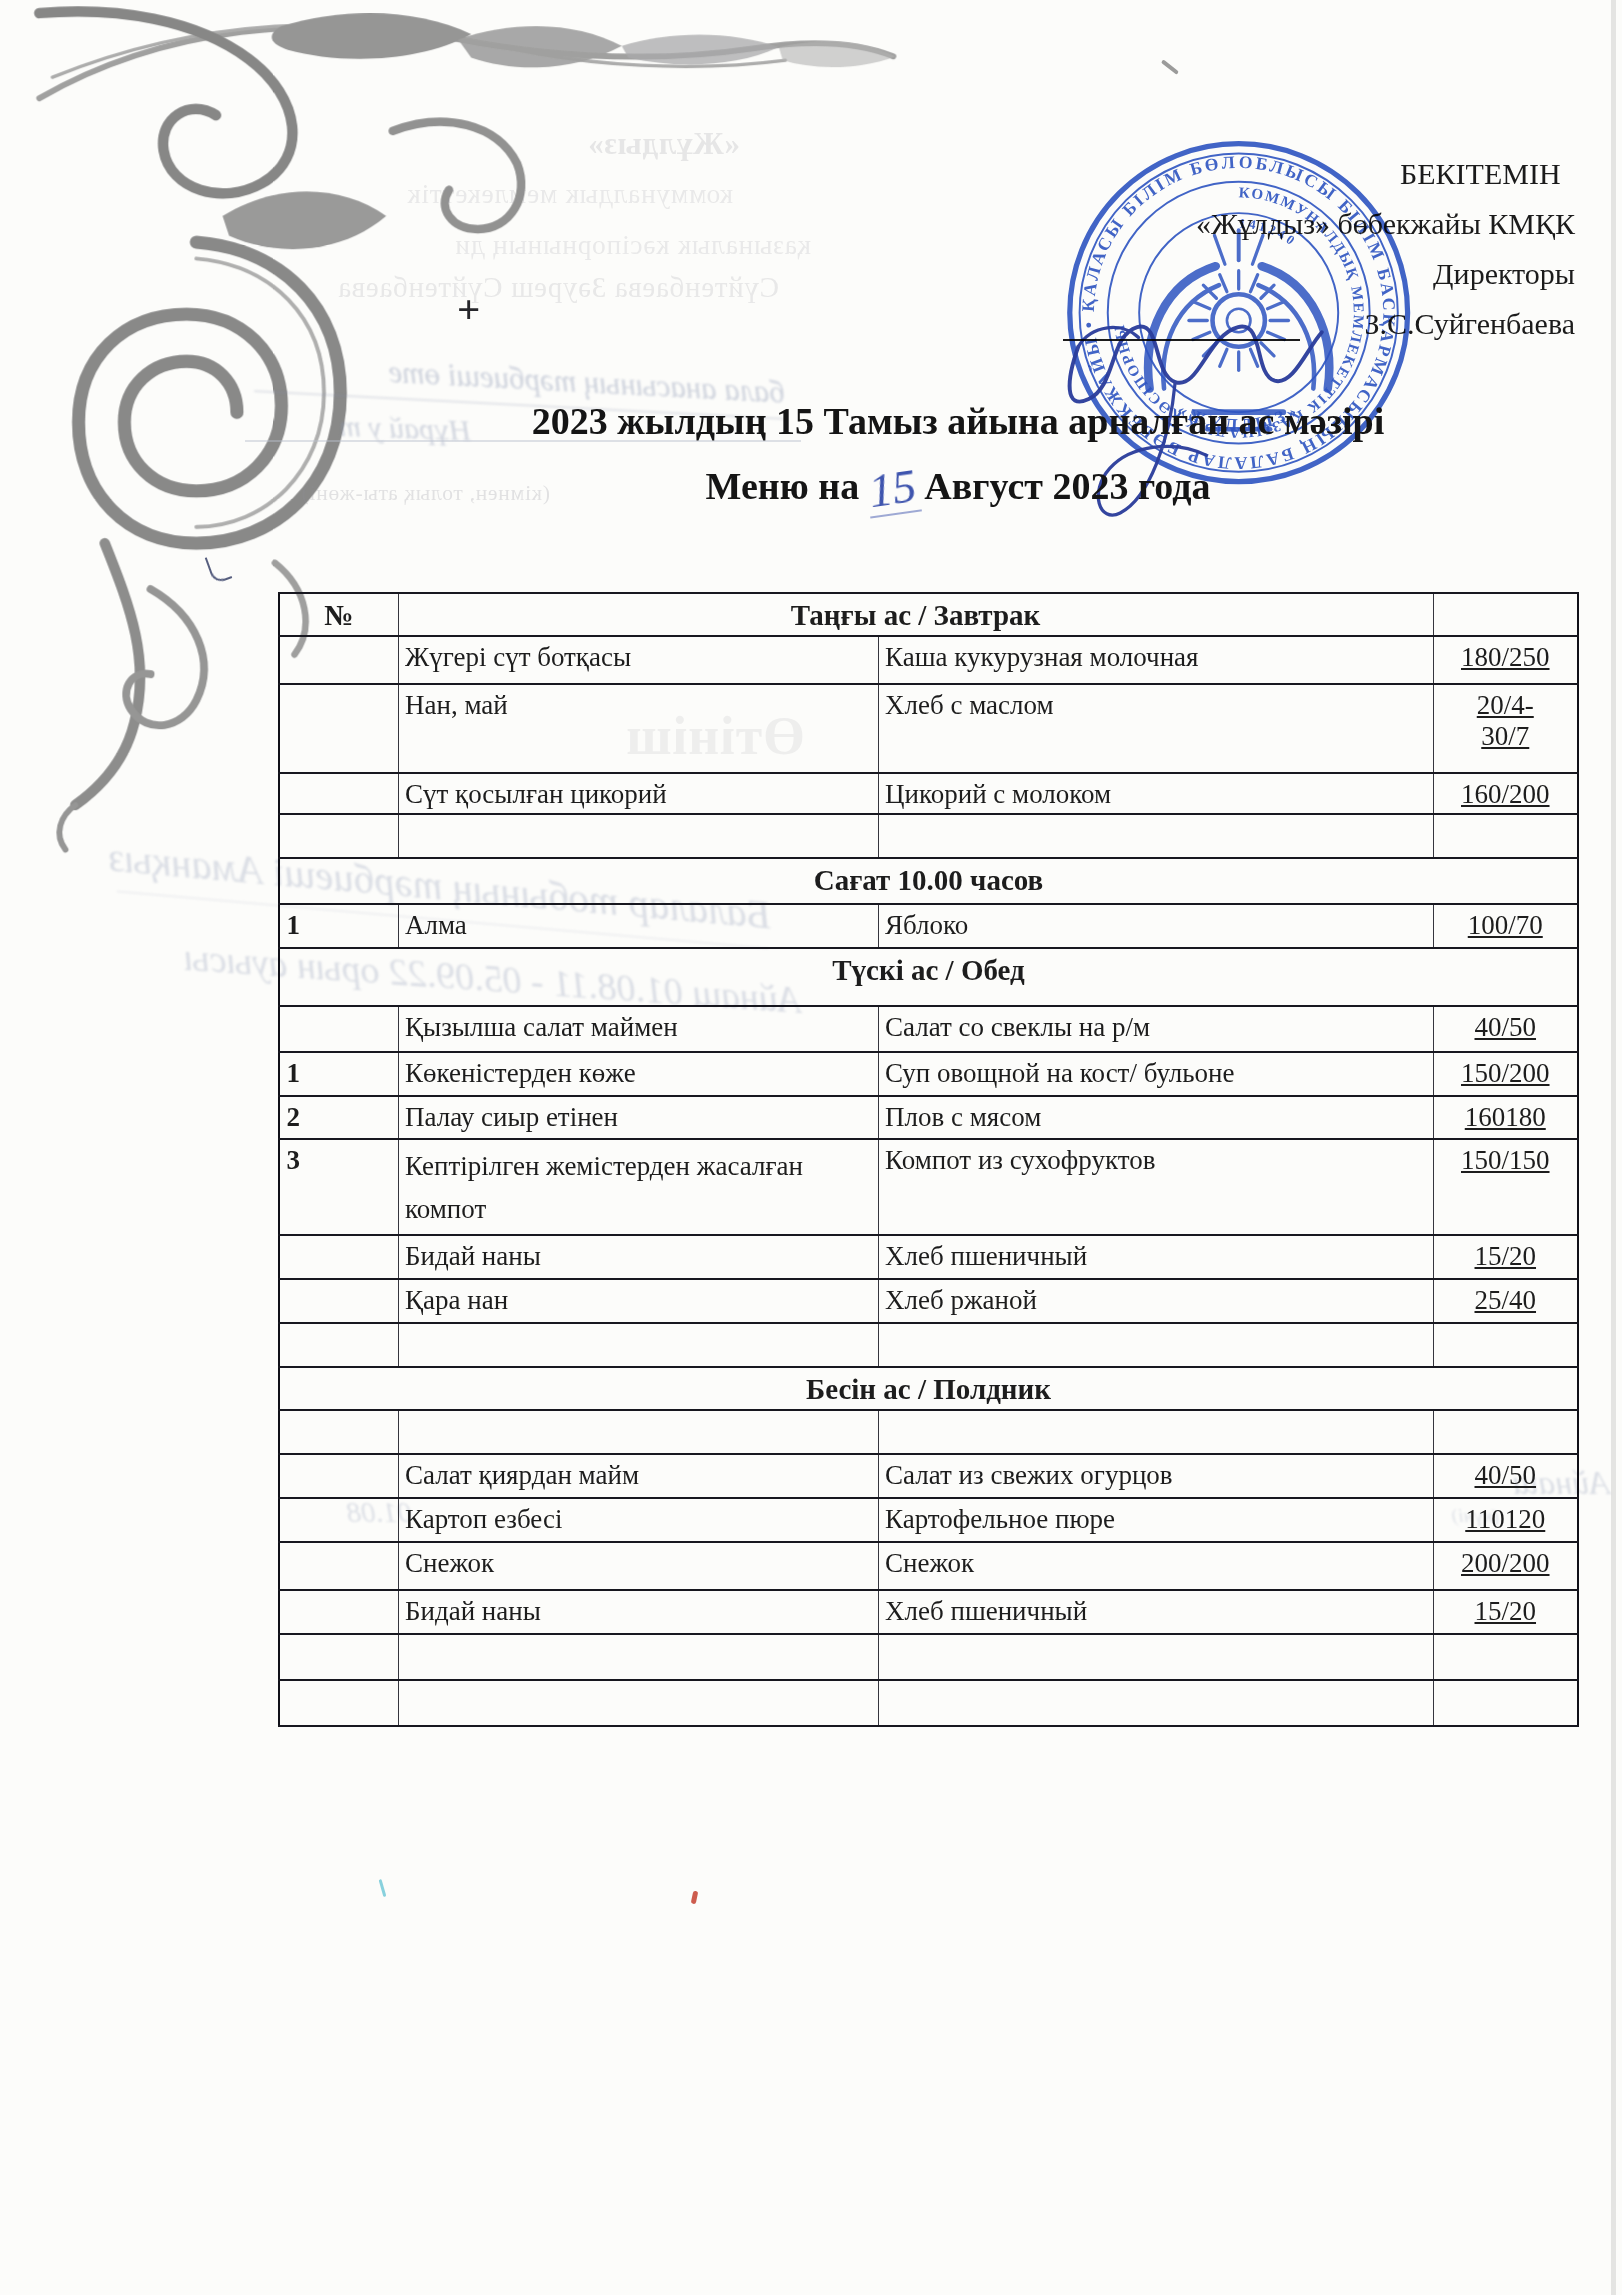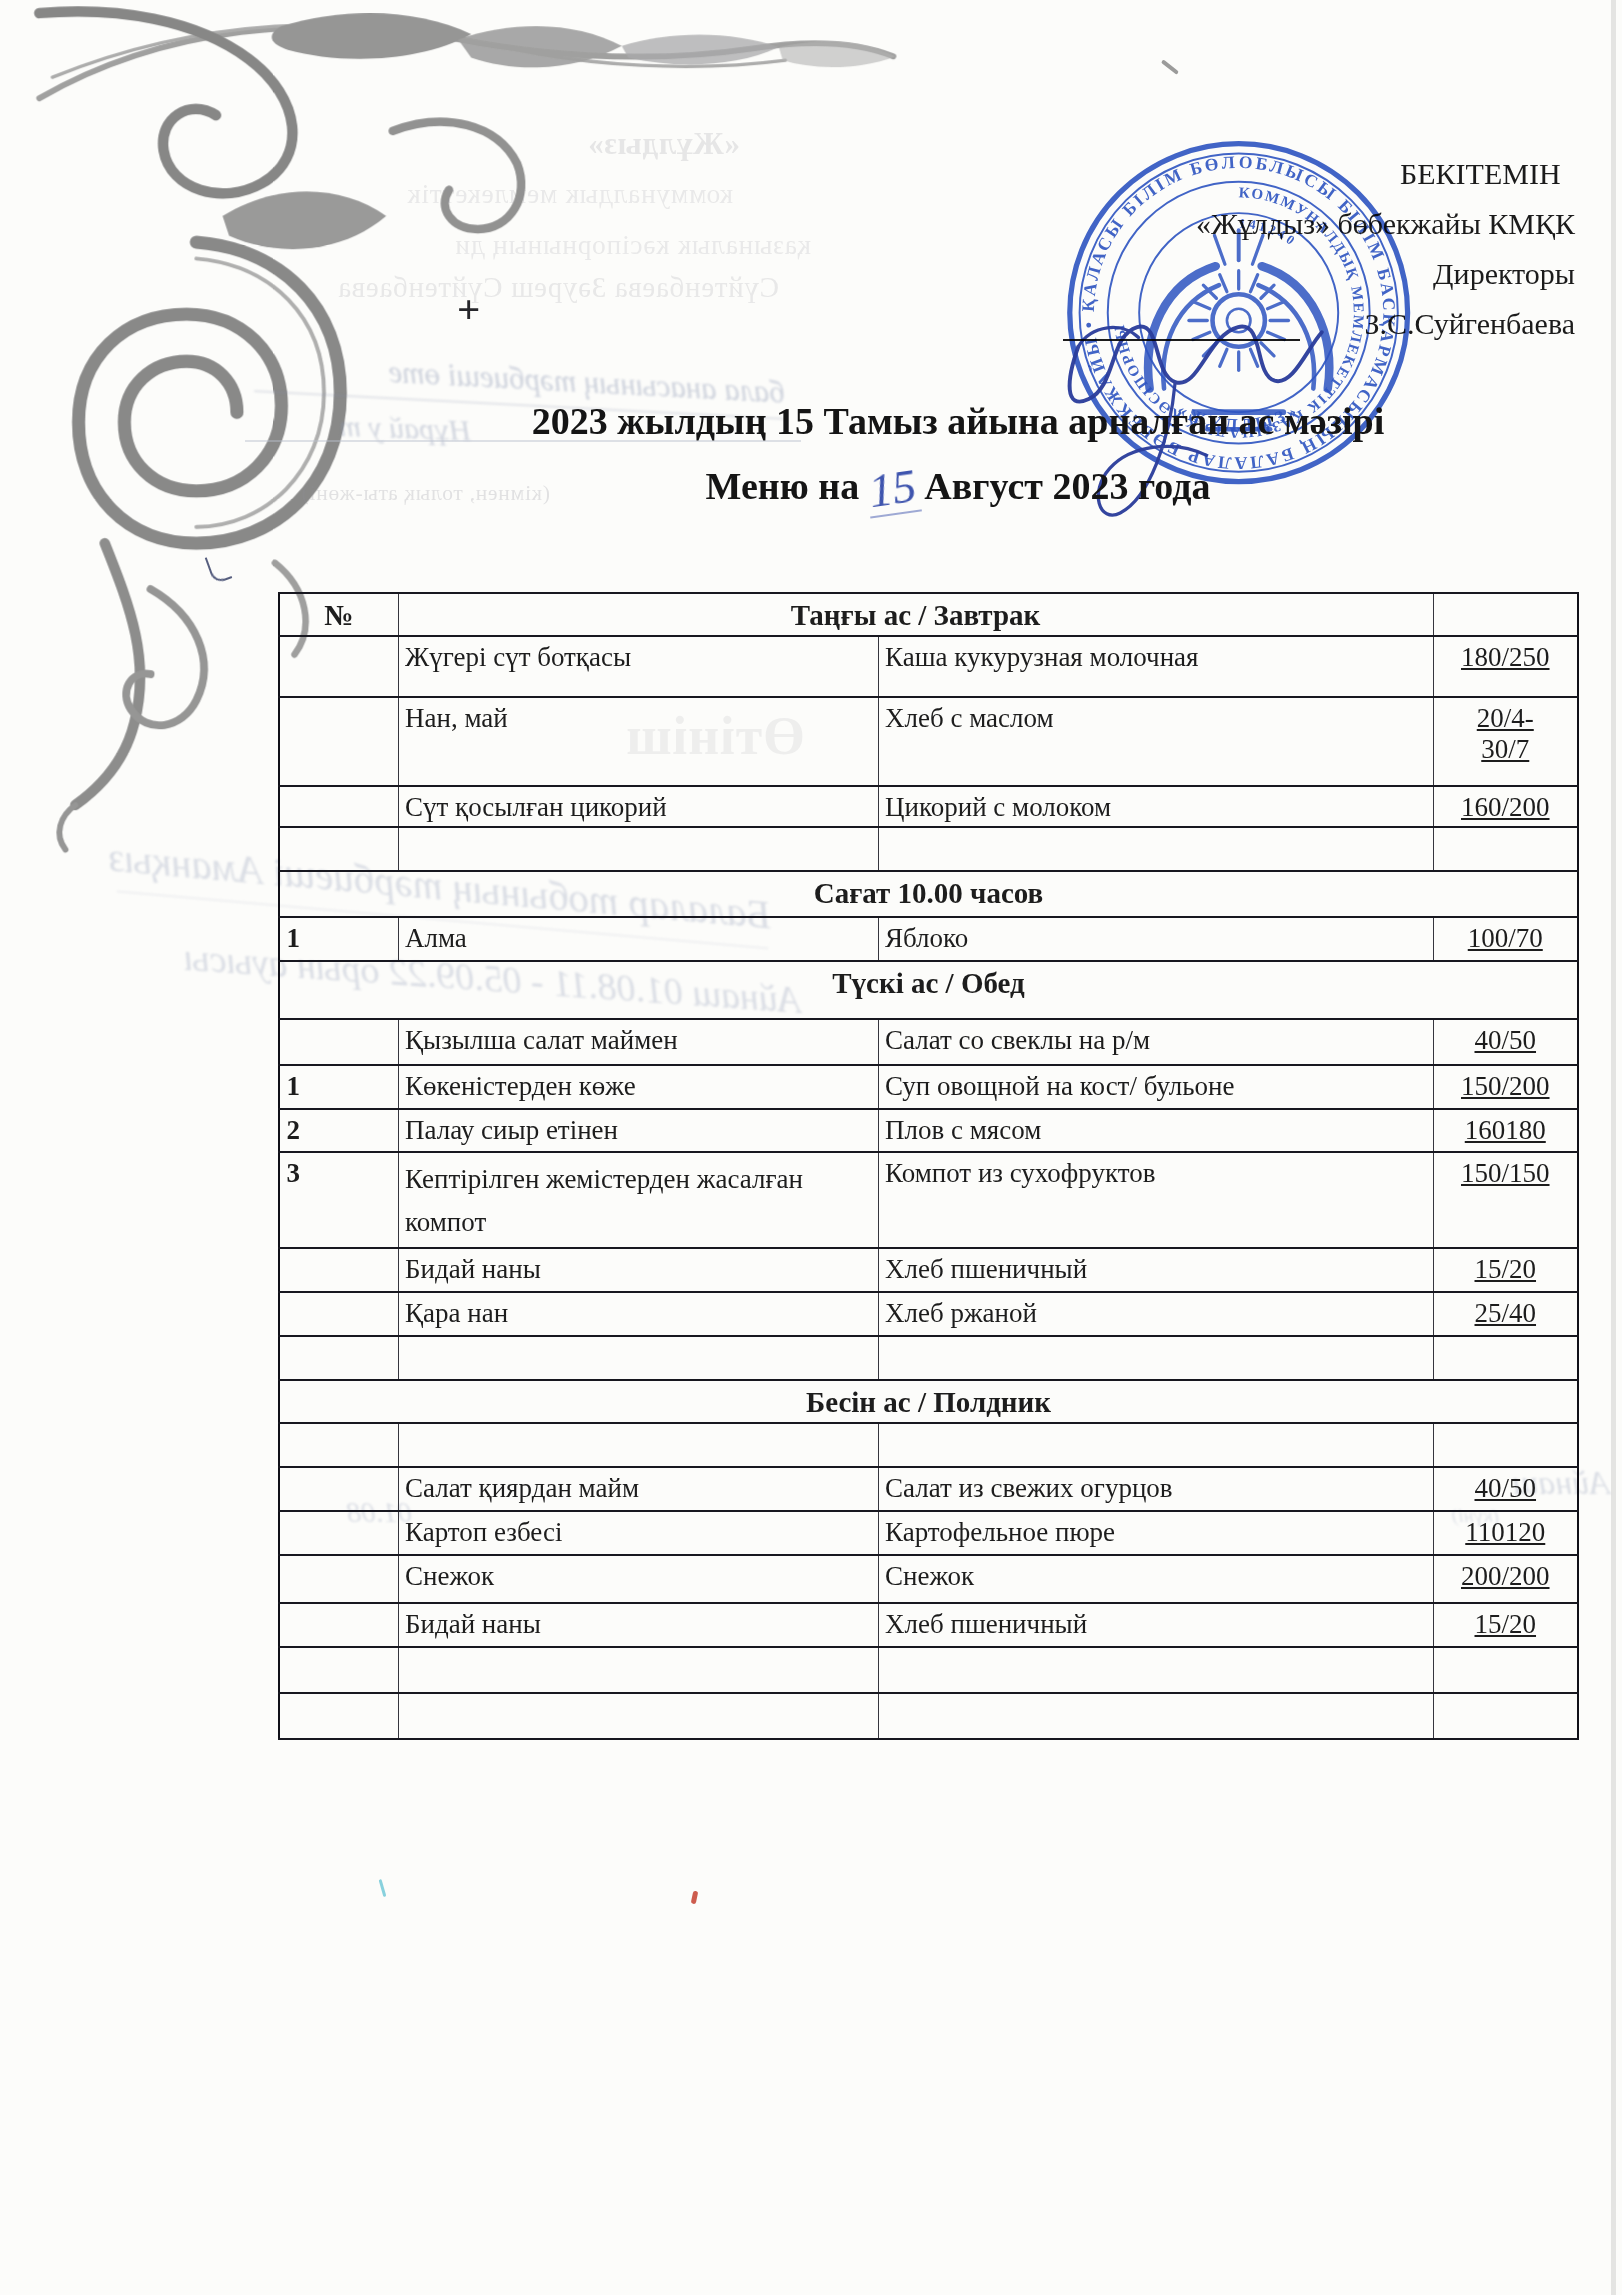--- a/index.html
+++ b/index.html
@@ -213,21 +213,21 @@
         <col style="width:480px">
         <col style="width:555px">
         <col style="width:145px">
       </colgroup>
     <tbody>
         <tr style="height:43px">
       <td class="header-cell">№</td>
       <td class="header-cell" colspan="2">Таңғы ас / Завтрак</td>
       <td></td>
     </tr>
-    <tr style="height:61px">
+    <tr style="height:48px">
       <td class="c-num"></td>
       <td class="c-kk">Жүгері сүт ботқасы</td>
       <td class="c-ru">Каша кукурузная молочная</td>
       <td class="c-portion">180/250</td>
     </tr>
     <tr style="height:89px">
       <td class="c-num"></td>
       <td class="c-kk">Нан,  май</td>
       <td class="c-ru">Хлеб с  маслом</td>
       <td class="c-portion">20/4-

